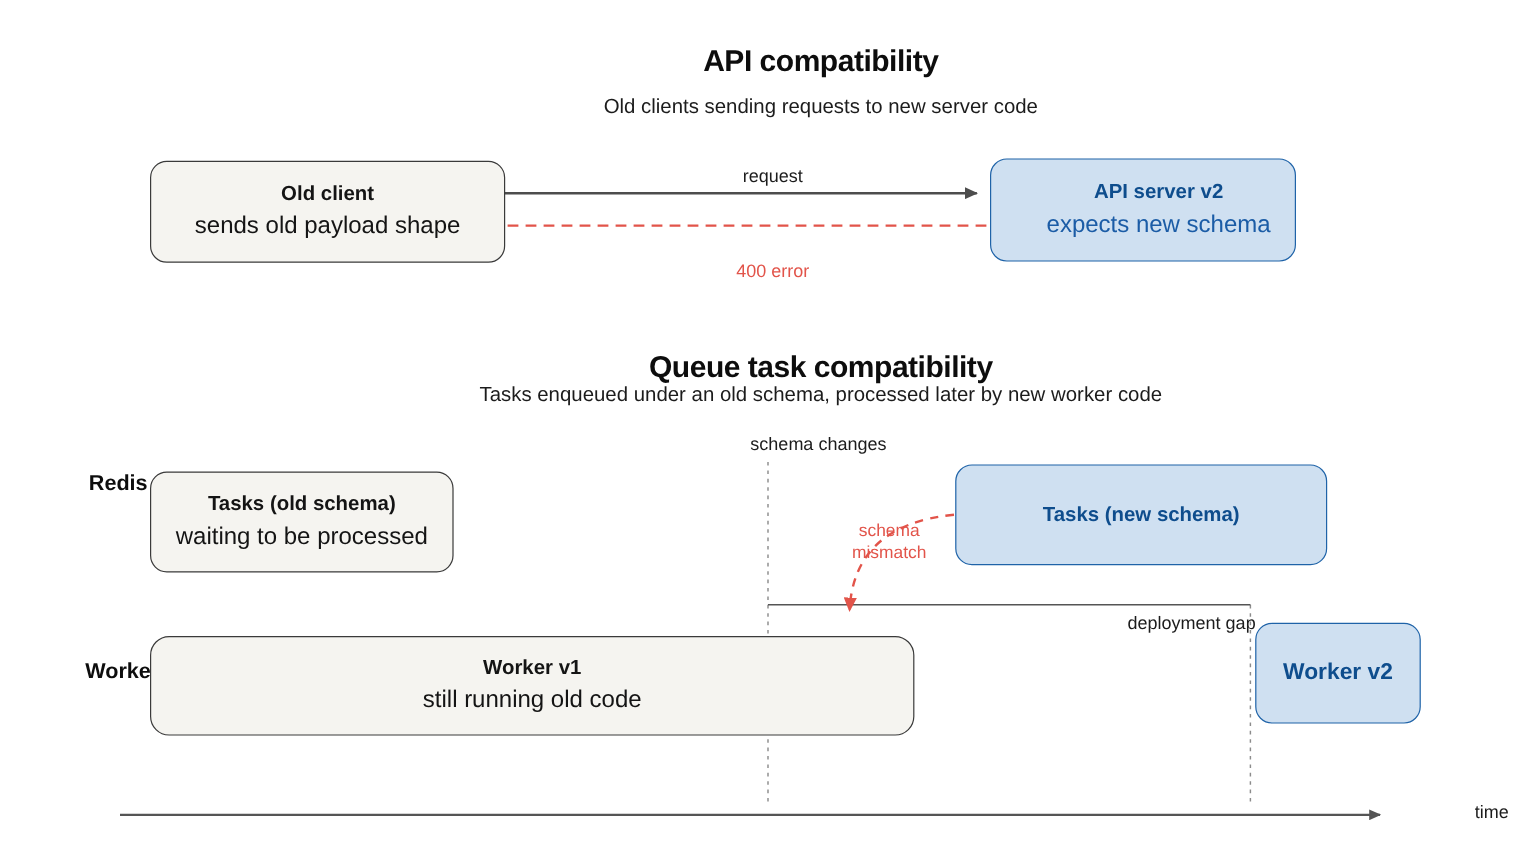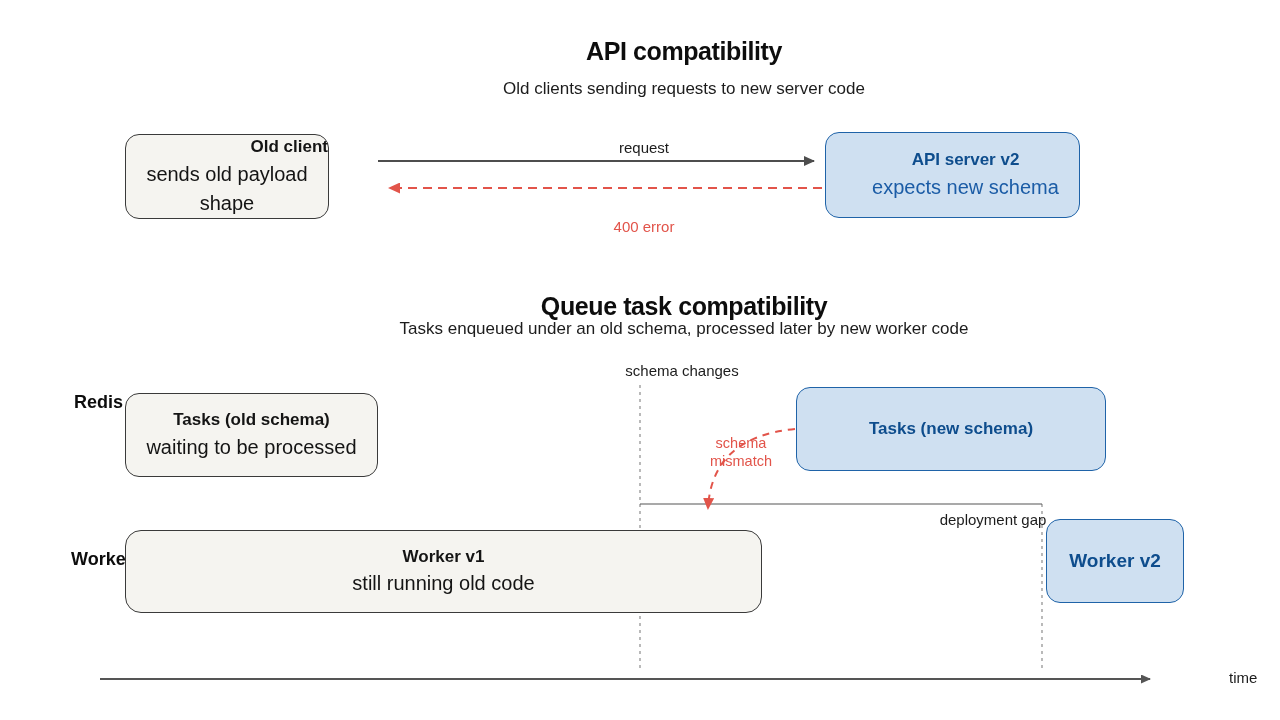--- a/index.html
+++ b/index.html
@@ -77,21 +77,21 @@
     <path d="M 640 504 H 1042" stroke="#555555" stroke-width="1.2" fill="none"></path>
 
     <path d="M 795 429 Q 712 437 708 508" stroke="#e2544a" stroke-width="2" stroke-dasharray="7 6" fill="none" marker-end="url(#arrow-red)"></path>
 
     <path d="M 100 679 H 1150" stroke="#555555" stroke-width="1.8" fill="none" marker-end="url(#arrow-gray-sm)"></path>
   </svg>
 
   <div class="abs section-title" style="top:37px;left:0;">API compatibility</div>
   <div class="abs section-subtitle" style="top:79px;left:0;">Old clients sending requests to new server code</div>
 
-  <div class="node gray" style="left:125px;top:134px;width:204px;height:85px;align-items:flex-end;">
+  <div class="node gray" style="left:125px;top:134px;width:296px;height:85px;">
     <div class="node-title">Old client</div>
     <div class="node-sub">sends old payload shape</div>
   </div>
 
   <div class="node blue" style="left:825px;top:132px;width:255px;height:86px;padding-left:26px;">
     <div class="node-title">API server v2</div>
     <div class="node-sub">expects new schema</div>
   </div>
 
   <div class="abs edge-label center" style="left:380px;top:139px;width:440px;">request</div>

